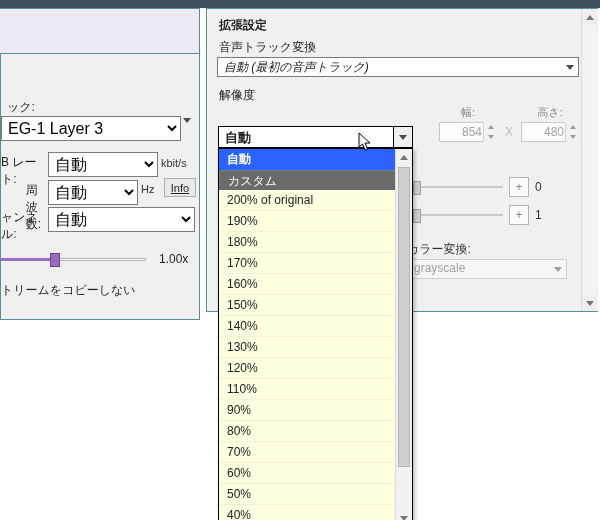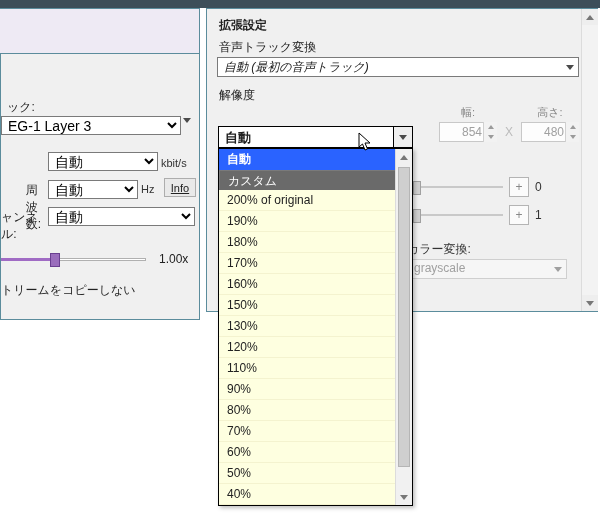--- a/index.html
+++ b/index.html
@@ -37,21 +37,21 @@
     width:156px; height:22px; background:#9a6dbc; border:1px solid #9a6dbc;
   }
   .combo-btn{
     width:17px; height:22px; background:#efefef; border:1px solid #adadad;
     display:flex; align-items:center; justify-content:center; box-sizing:border-box;
   }
   .caret{width:0;height:0;border-left:4px solid transparent;border-right:4px solid transparent;border-top:5px solid #4a4a4a;}
 
   .lbl{position:absolute; font-size:12px;}
   .sel{
-    height:19px; border:1px solid #7a7a7a; background:#fff; font-size:14px;
+    height:25px; border:1px solid #7a7a7a; background:#fff; font-size:16px;
     padding:0 2px; box-sizing:border-box;
   }
   .unit{font-size:11px; color:#333;}
   .info{
     position:absolute; width:30px; height:17px; font-size:11px;
     background:#e9e9e9; border:1px solid #adadad; display:flex;
     align-items:center; justify-content:center;
   }
 
   
@@ -159,20 +159,21 @@
   </div>
 
   <div class="left" style="top:54px; height:266px;">
 
     <span class="lbl" style="left:6px; top:45px;">ック:</span>
     <select class="sel" style="position:absolute; left:0px; top:62px; width:180px;">
       <option>EG-1 Layer 3</option>
     </select>
     <span style="position:absolute; left:182px; top:64px;" class="caret"></span>
 
+    <span class="lbl" style="right:158px; top:100px;">B レート:</span>
     <select class="sel" style="position:absolute; left:47px; top:98px; width:110px;">
       <option>自動</option>
     </select>
     <span class="unit" style="position:absolute; left:160px; top:103px;">kbit/s</span>
 
     <span class="lbl" style="right:158px; top:128px;margin-left:36px;">周波数:</span>
     <select class="sel" style="position:absolute; left:47px; top:126px; width:90px;">
       <option>自動</option>
     </select>
     <span class="unit" style="position:absolute; left:140px; top:129px;">Hz</span>
@@ -285,20 +286,21 @@
     <div class="dd-body">
       <div class="dd-list" id="dd-list">
           <div class="dd-item hi">自動</div>
           <div class="dd-item sel">カスタム</div>
           <div class="dd-item">200% of original</div>
           <div class="dd-item">190%</div>
           <div class="dd-item">180%</div>
           <div class="dd-item">170%</div>
           <div class="dd-item">160%</div>
           <div class="dd-item">150%</div>
+          <div class="dd-item">140%</div>
           <div class="dd-item">130%</div>
           <div class="dd-item">120%</div>
           <div class="dd-item">110%</div>
           <div class="dd-item">90%</div>
           <div class="dd-item">80%</div>
           <div class="dd-item">70%</div>
           <div class="dd-item">60%</div>
           <div class="dd-item">50%</div>
           <div class="dd-item">40%</div>
         </div>

